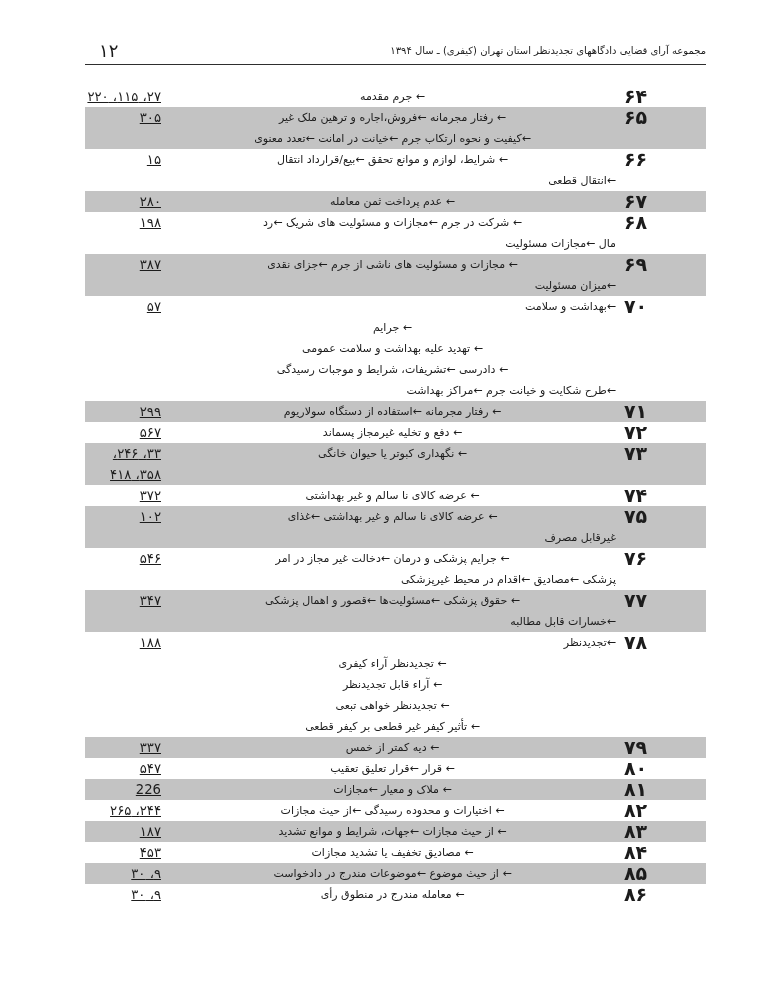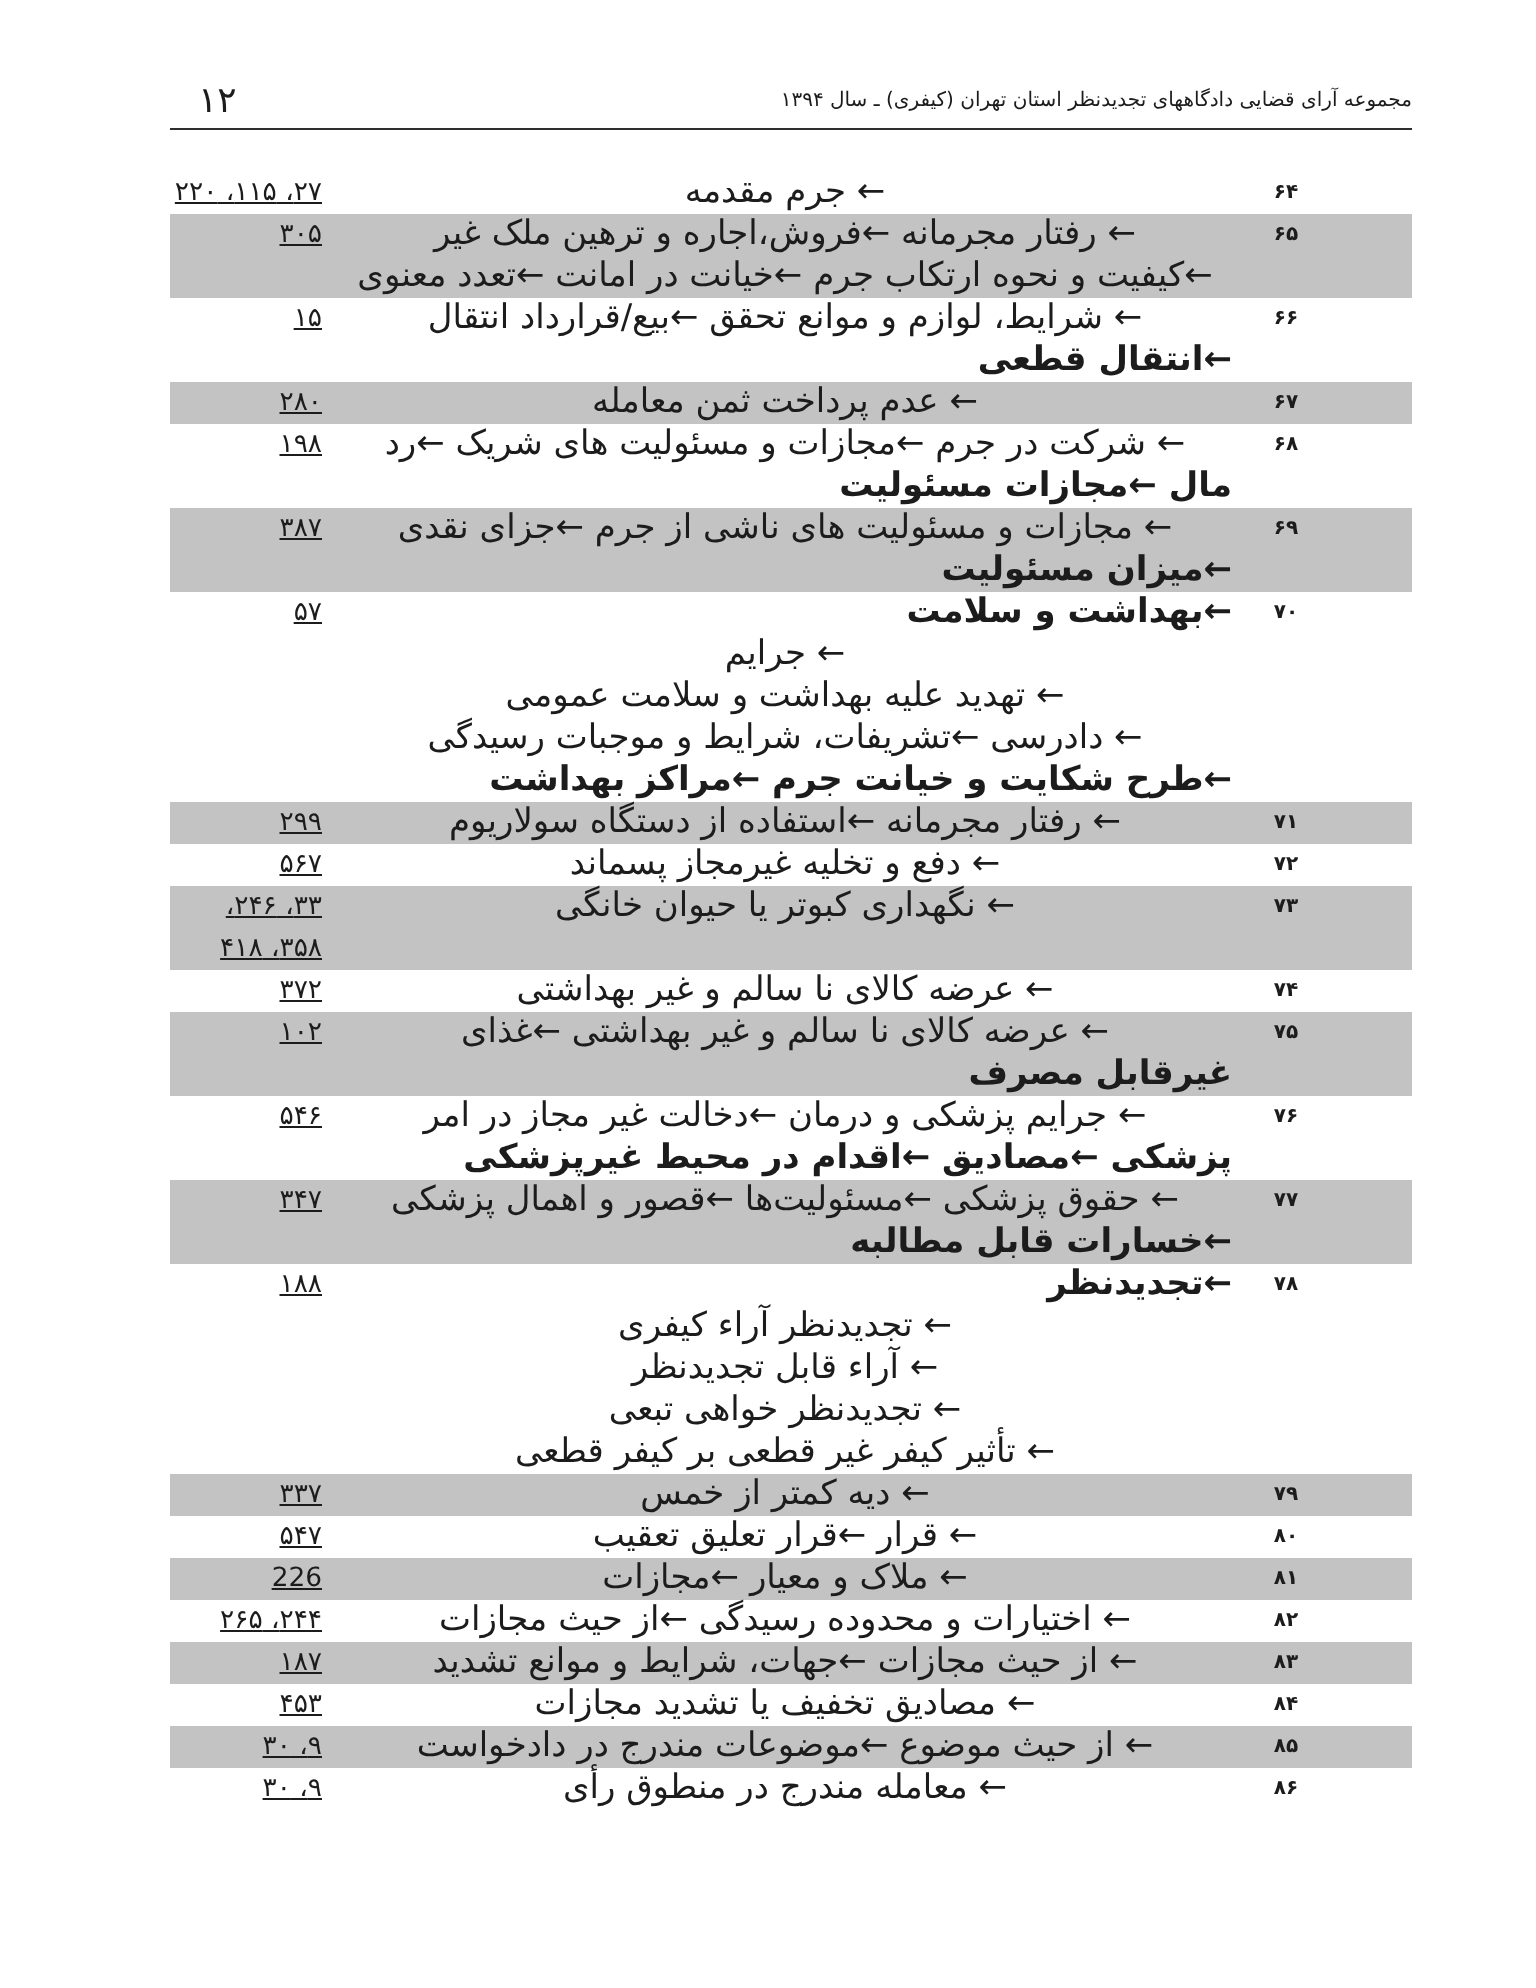--- a/index.html
+++ b/index.html
@@ -21,27 +21,27 @@
 
   
   .index { margin-top:21px; direction:rtl; }
   .entry {
     display:flex; direction:rtl; align-items:flex-start;
     padding-right:44px;                     
   }
   .entry.shaded { background:var(--shade,#c3c3c3); }
   .num {
     flex:none; width:38px;
-    font-weight:bold; font-size:10px; line-height:21px;
-    text-align:center;
+    font-weight:bold; font-size:19px; line-height:21px;
+    text-align:left;
   }
   .lines { flex:1 1 auto; min-width:0; }
-  .line { font-size:17px; line-height:21px; white-space:nowrap; }
+  .line { font-size:11px; line-height:21px; white-space:nowrap; }
   .line.center { text-align:center; }
-  .line.right  { padding-right:8px;font-weight:bold; }
+  .line.right  { padding-right:8px; }
   .pages {
     flex:none; width:76px;
     font-size:13.2px; line-height:21px;
     text-align:right; direction:rtl;text-decoration:underline;
   }
 </style>
 </head>
 <body>
 
 <div class="sheet">

